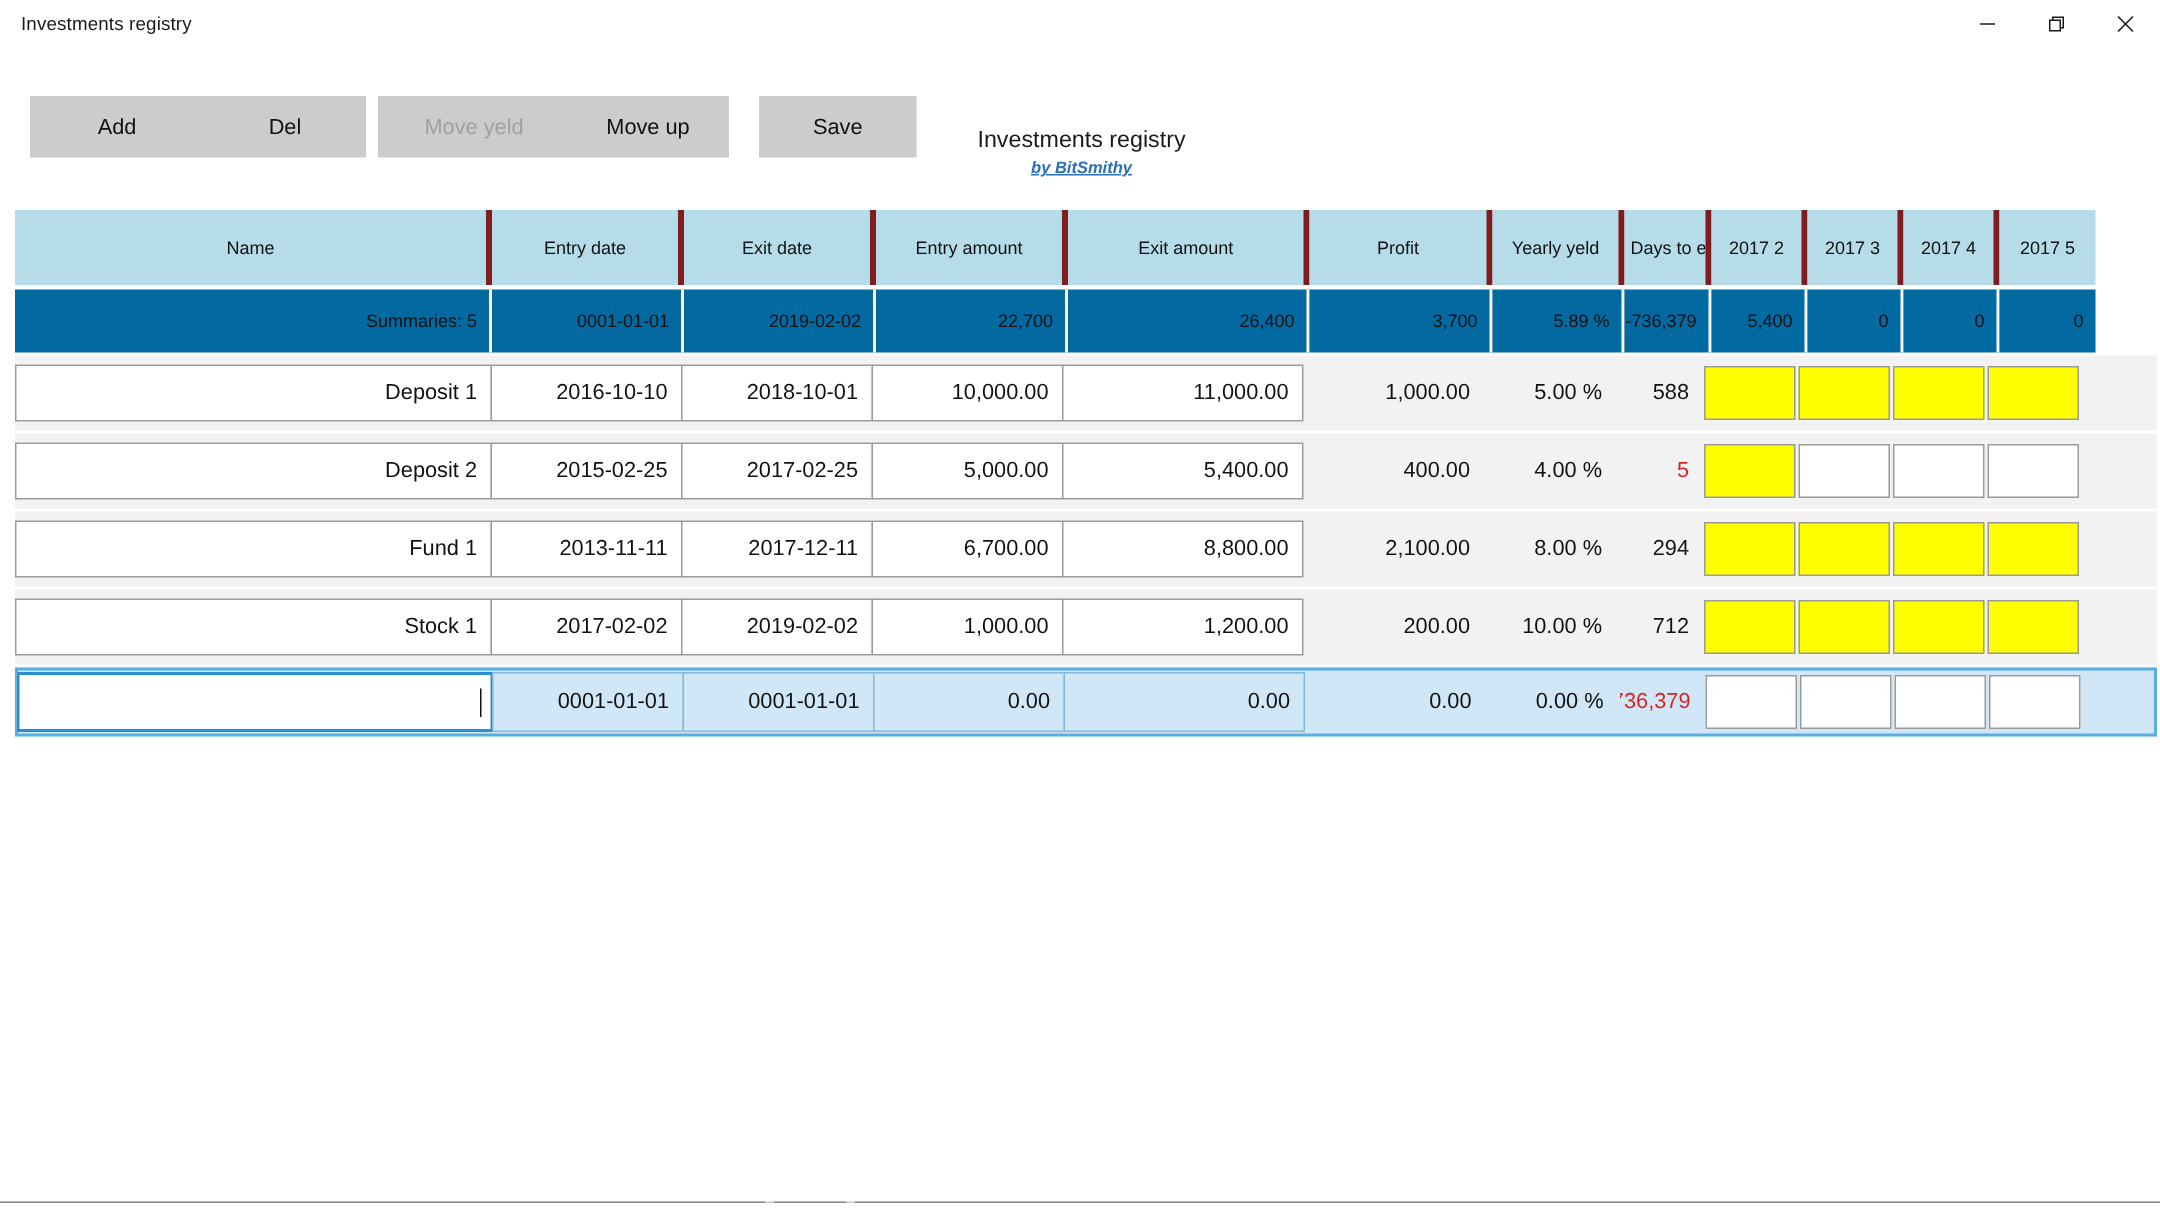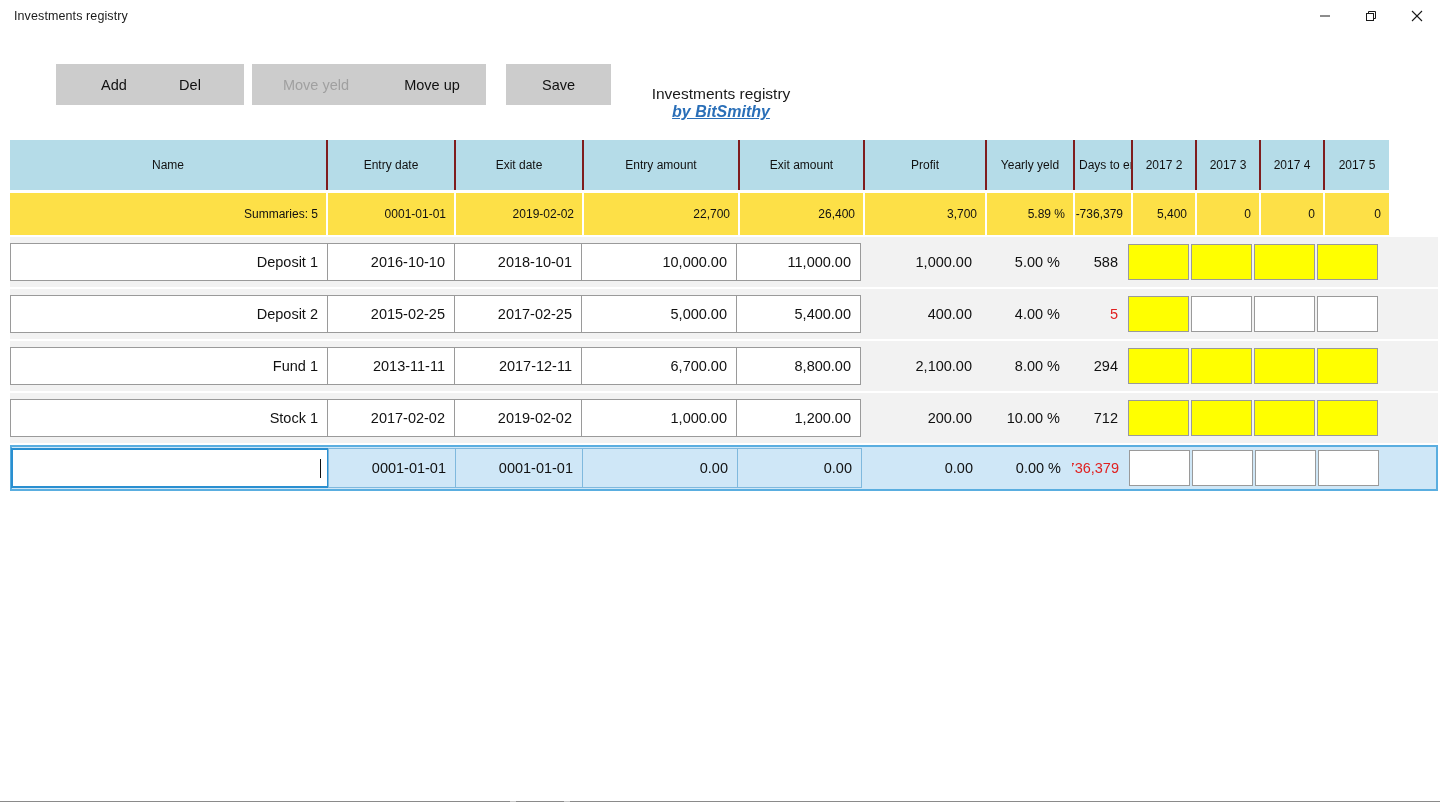--- a/index.html
+++ b/index.html
@@ -57,40 +57,40 @@
     font-family: "Liberation Sans", sans-serif;
     font-size: 14.5px;
     color: #111111;
     cursor: pointer;
     padding: 0;
   }
   .btn.disabled {
     color: #a0a0a0;
     cursor: default;
   }
-  .btn-add      { left: 20px;  width: 116px; margin-left: 36px; }
+  .btn-add      { left: 20px;  width: 116px; }
   .btn-del      { left: 136px; width: 108px; }
   .btn-movedown { left: 252px; width: 128px; }
   .btn-moveup   { left: 378px; width: 108px; }
   .btn-save     { left: 506px; width: 105px; }
 
   .app-heading {
     position: absolute;
     left: 611px;
     top: 52px;
     width: 220px;
     text-align: center;
   }
   .app-heading .h-title {
     font-size: 15.5px;
     color: #1a1a1a;
     line-height: 20px;
   }
   .app-heading .h-sub {
-    font-size: 16px;
+    font-size: 11px;
     color: #2a6fb8;
     font-style: italic;
     font-weight: bold;
     text-decoration: underline;
     line-height: 16px;
     cursor: pointer;
   }
 
   
   .grid {
@@ -110,45 +110,45 @@
     display: flex;
     align-items: center;
     overflow: hidden;
     white-space: nowrap;
   }
 
   
   .c-name   { width: 318px; }
   .c-entryd { width: 128px; }
   .c-exitd  { width: 128px; }
-  .c-entrya { width: 156px; }
-  .c-exita  { width: 125px; }
+  .c-entrya { width: 128px; }
+  .c-exita  { width: 161px; }
   .c-profit { width: 122px; }
   .c-yield  { width: 88px; }
   .c-days   { width: 58px; }
   .c-q      { width: 64px; padding-left: 10px; }
 
   
   .row-header { height: 50px; }
   .row-header .cell {
     background: #b5dce8;
-    border-right: 2px solid #7f1d1d;
+    border-right: 4px solid #7f1d1d;
     justify-content: center;
     text-align: center;
     font-size: 12px;
     color: #111;
     padding: 0 4px;
   }
   .row-header .cell span { display: block; width: 100%; line-height: 14px; }
   .row-header .cell:last-child { border-right: none; }
 
   
   .row-summary { height: 42px; margin-top: 3px; }
   .row-summary .cell {
-    background: #fde047;
+    background: #0369a1;
     border-right: 2px solid #ffffff;
     justify-content: flex-end;
     padding-right: 8px;
     font-size: 12px;
   }
   .row-summary .cell:last-child { border-right: none; }
 
   
   .row-data {
     height: 50px;

